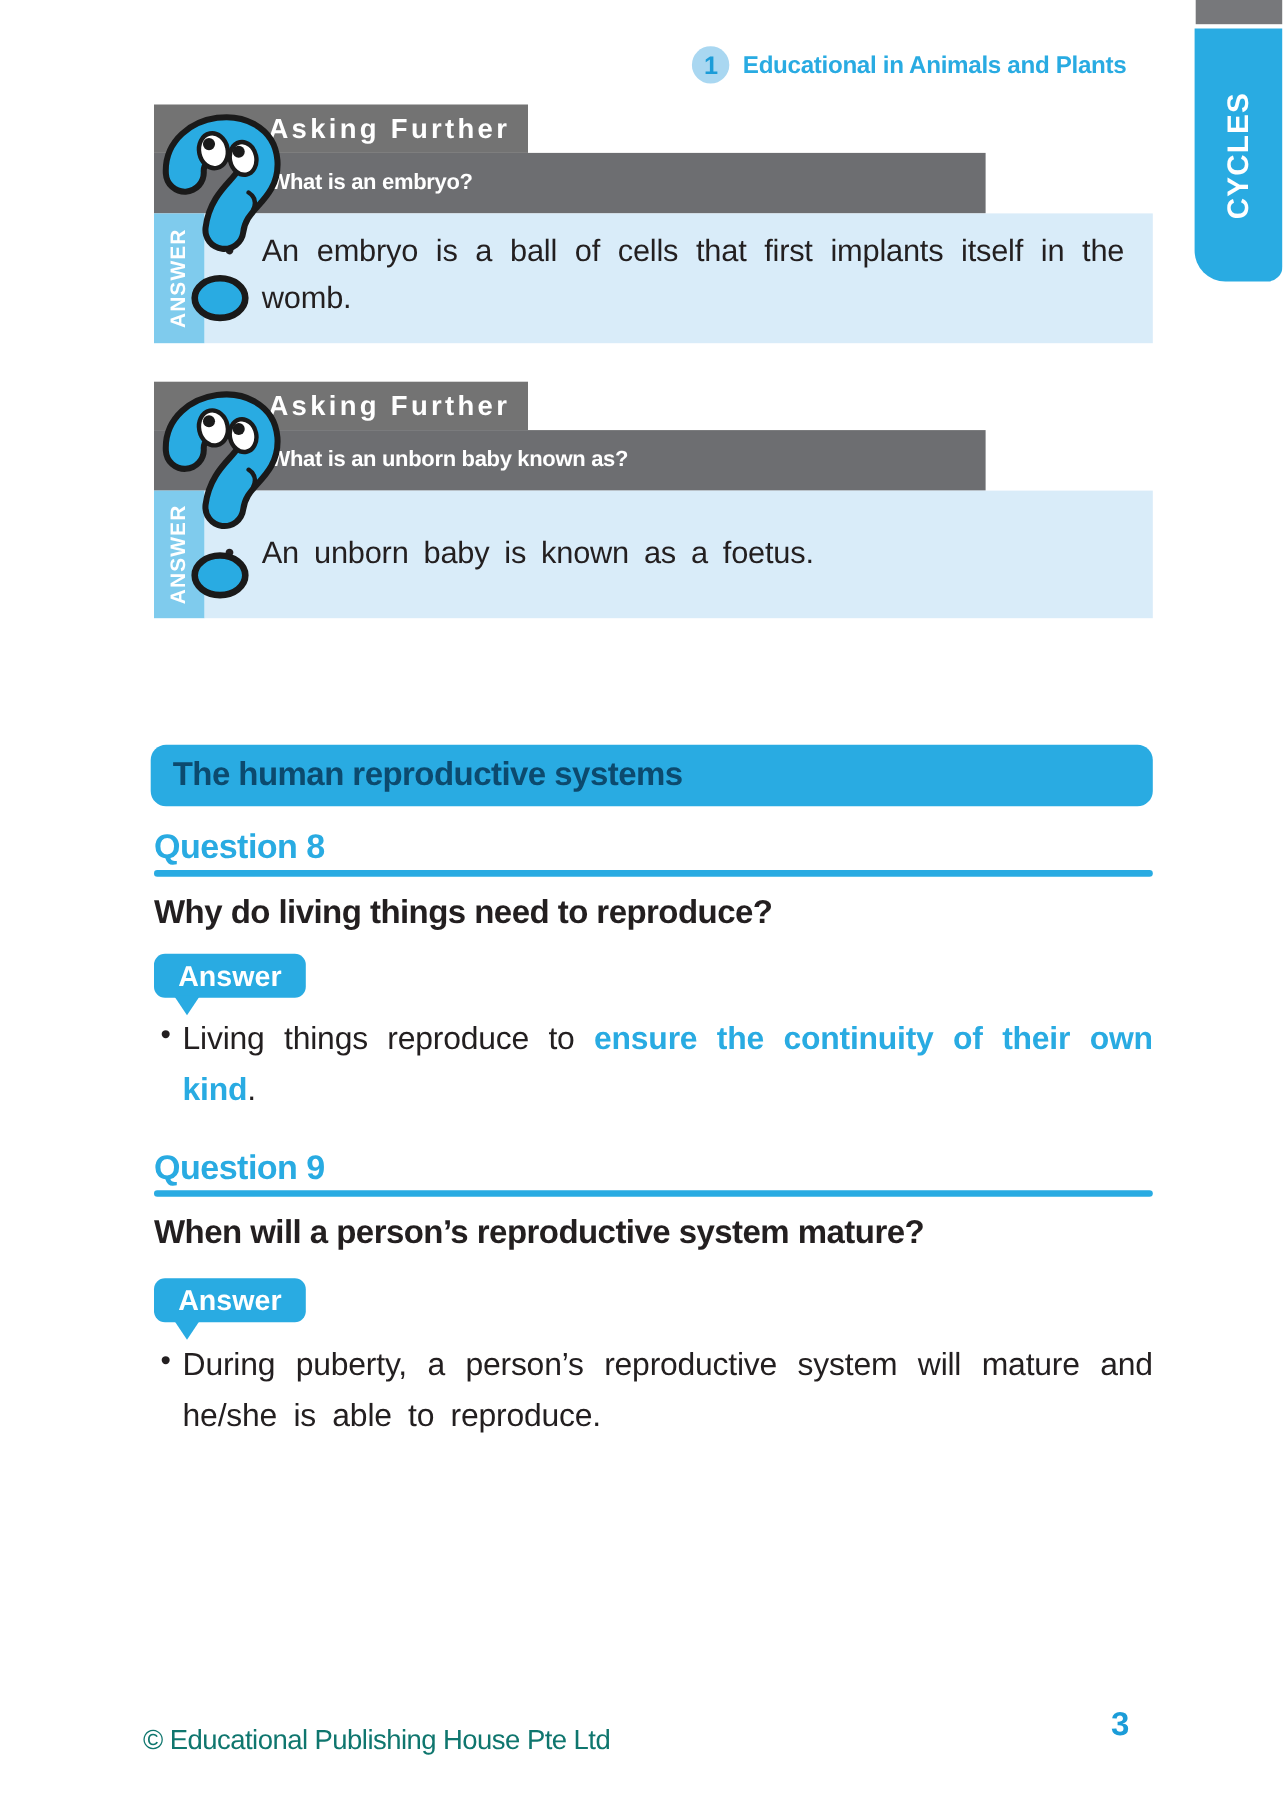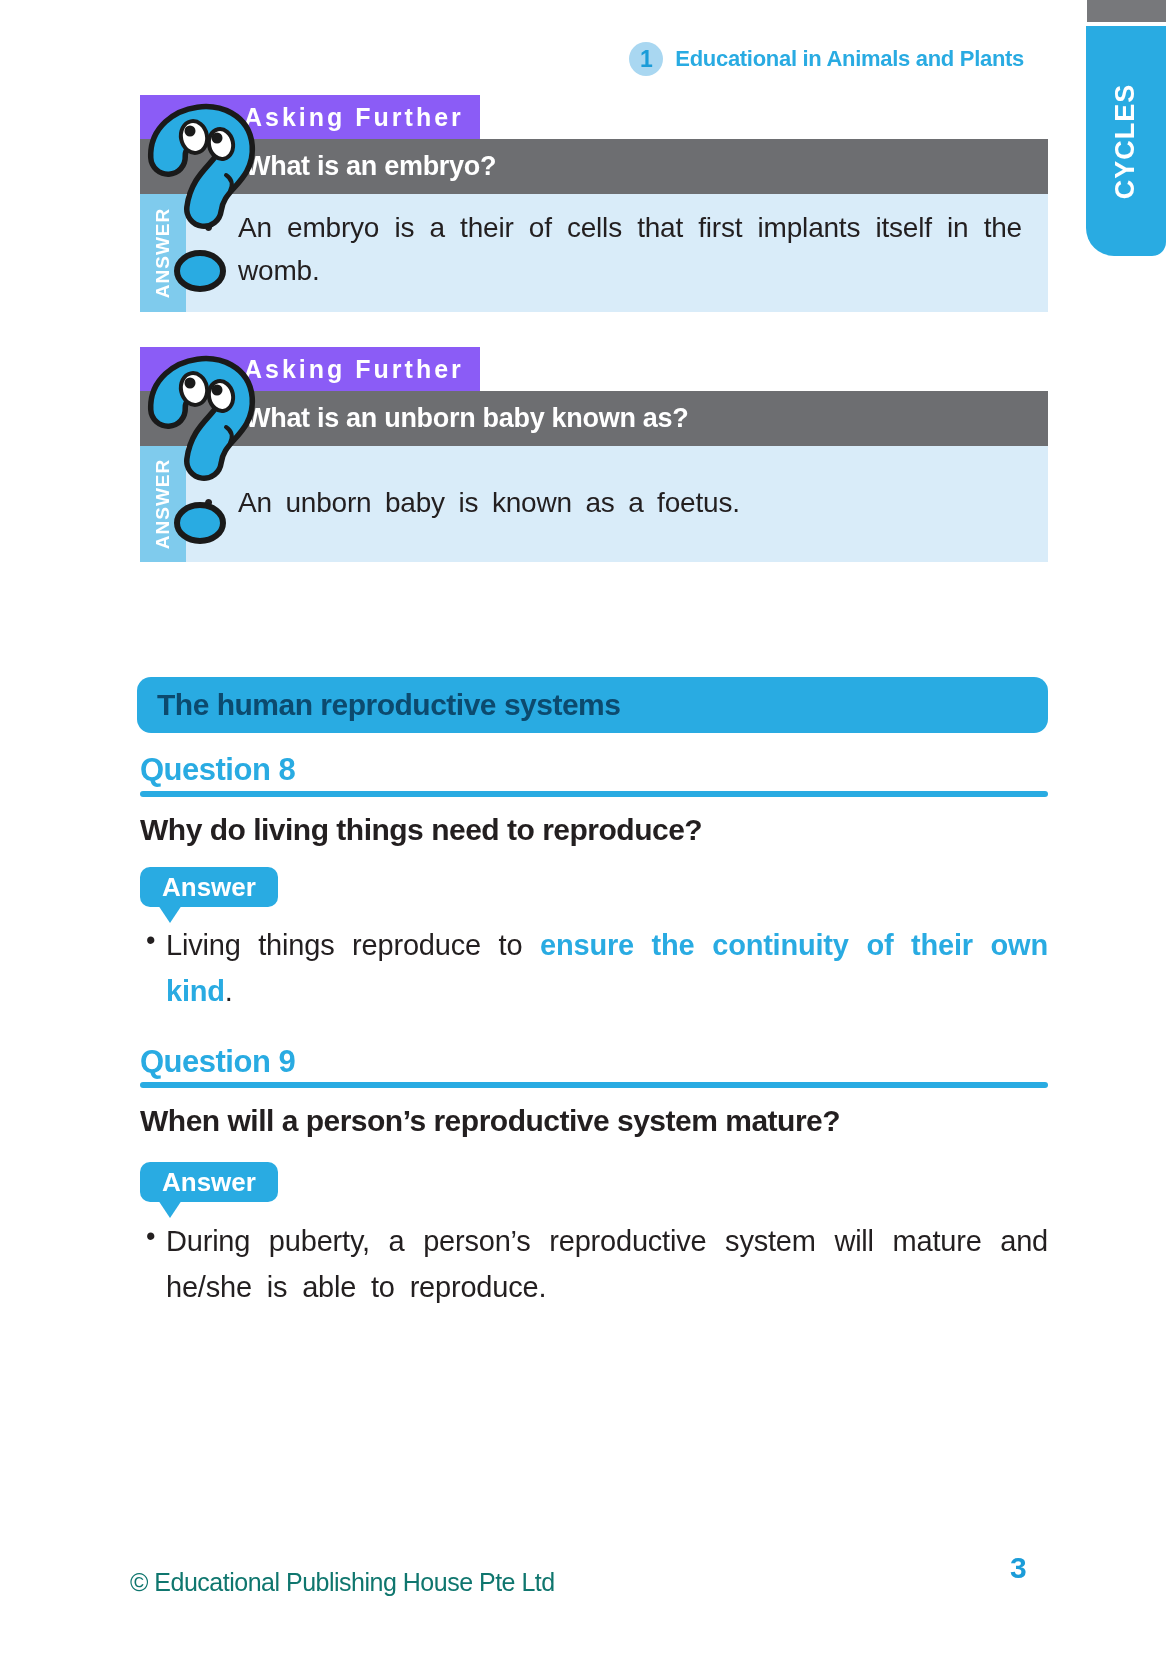--- a/index.html
+++ b/index.html
@@ -25,27 +25,27 @@
     background:#29ABE2; border-radius:0 0 14px 28px;
     display:flex; align-items:center; justify-content:center;
   }
   .side-tab span {
     transform:rotate(-90deg); white-space:nowrap; color:#ffffff;
     font-weight:bold; font-size:27px; letter-spacing:1px;
   }
 
   
   .af-label-bar {
-    position:absolute; left:140px; width:340px; height:44px; background:#8b5cf6;
+    position:absolute; left:140px; width:340px; height:44px; background:#737373;
     color:#ffffff; font-weight:bold; font-size:25px; letter-spacing:3px;
     line-height:44px; padding-left:104px;
   }
   .af-question-bar {
-    position:absolute; left:140px; width:908px; height:55px; background:#6D6E71;
-    color:#ffffff; font-weight:bold; font-size:27px; line-height:55px;
+    position:absolute; left:140px; width:756px; height:55px; background:#6D6E71;
+    color:#ffffff; font-weight:bold; font-size:20px; line-height:55px;
     padding-left:105px; letter-spacing:-0.3px;
   }
   .af-answer-strip {
     position:absolute; left:140px; width:46px; background:#7FCBED;
     display:flex; align-items:center; justify-content:center;
   }
   .af-answer-strip span {
     transform:rotate(-90deg); white-space:nowrap; color:#ffffff;
     font-weight:bold; font-size:19px; letter-spacing:1px;
   }
@@ -124,21 +124,21 @@
     <span>CYCLES</span>
   </div>
 
   <div class="af-label-bar" style="top:95px;">Asking Further</div>
   <div class="af-question-bar" style="top:139px;">What is an embryo?</div>
   <div class="af-answer-strip" style="top:194px; height:118px;">
     <span>ANSWER</span>
   </div>
   <div class="af-answer-body" style="top:194px; height:118px; padding-top:12px;">
     <span class="bullet" style="top:12px;">•</span>
-    <div class="af-answer-text">An embryo is a their of cells that first implants itself in the womb.</div>
+    <div class="af-answer-text">An embryo is a ball of cells that first implants itself in the womb.</div>
   </div>
 
   <svg class="mascot" style="left:136px; top:96px;" viewBox="0 0 120 210">
     <path d="M32 60 C30 22 96 14 99 50 C101 76 72 80 68 112" fill="none" stroke="#1a1a1a" stroke-width="40" stroke-linecap="round"></path>
     <path d="M32 60 C30 22 96 14 99 50 C101 76 72 80 68 112" fill="none" stroke="#29ABE2" stroke-width="29" stroke-linecap="round"></path>
     <ellipse cx="64" cy="174" rx="23" ry="18" fill="#29ABE2" stroke="#1a1a1a" stroke-width="6"></ellipse>
     <ellipse cx="58" cy="40" rx="13" ry="16" fill="#ffffff" stroke="#1a1a1a" stroke-width="4" transform="rotate(-12 58 40)"></ellipse>
     <ellipse cx="85" cy="47" rx="12" ry="15" fill="#ffffff" stroke="#1a1a1a" stroke-width="4" transform="rotate(-12 85 47)"></ellipse>
     <circle cx="54" cy="34" r="5.5" fill="#1a1a1a"></circle>
     <circle cx="81" cy="41" r="5.5" fill="#1a1a1a"></circle>

